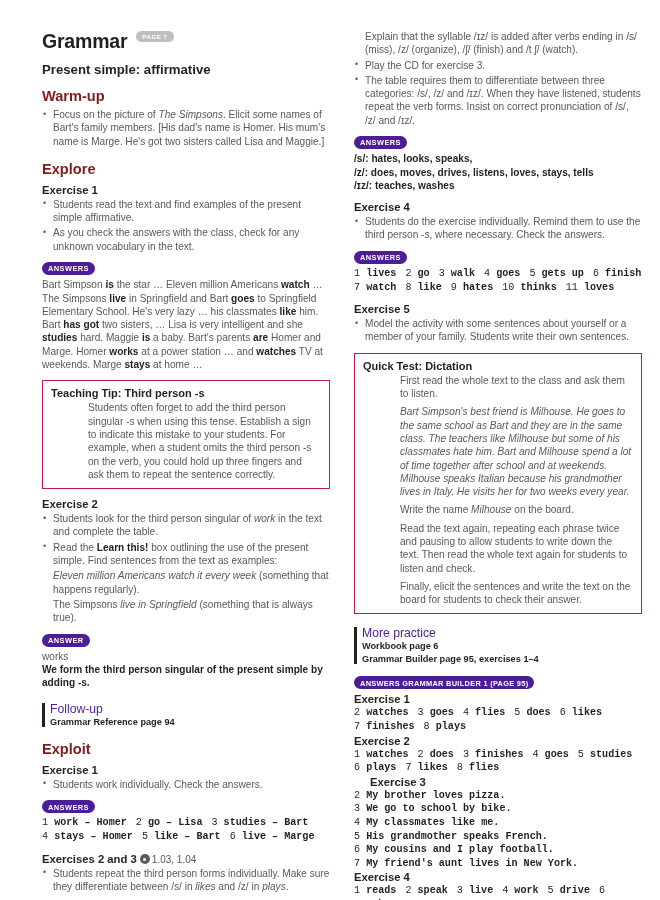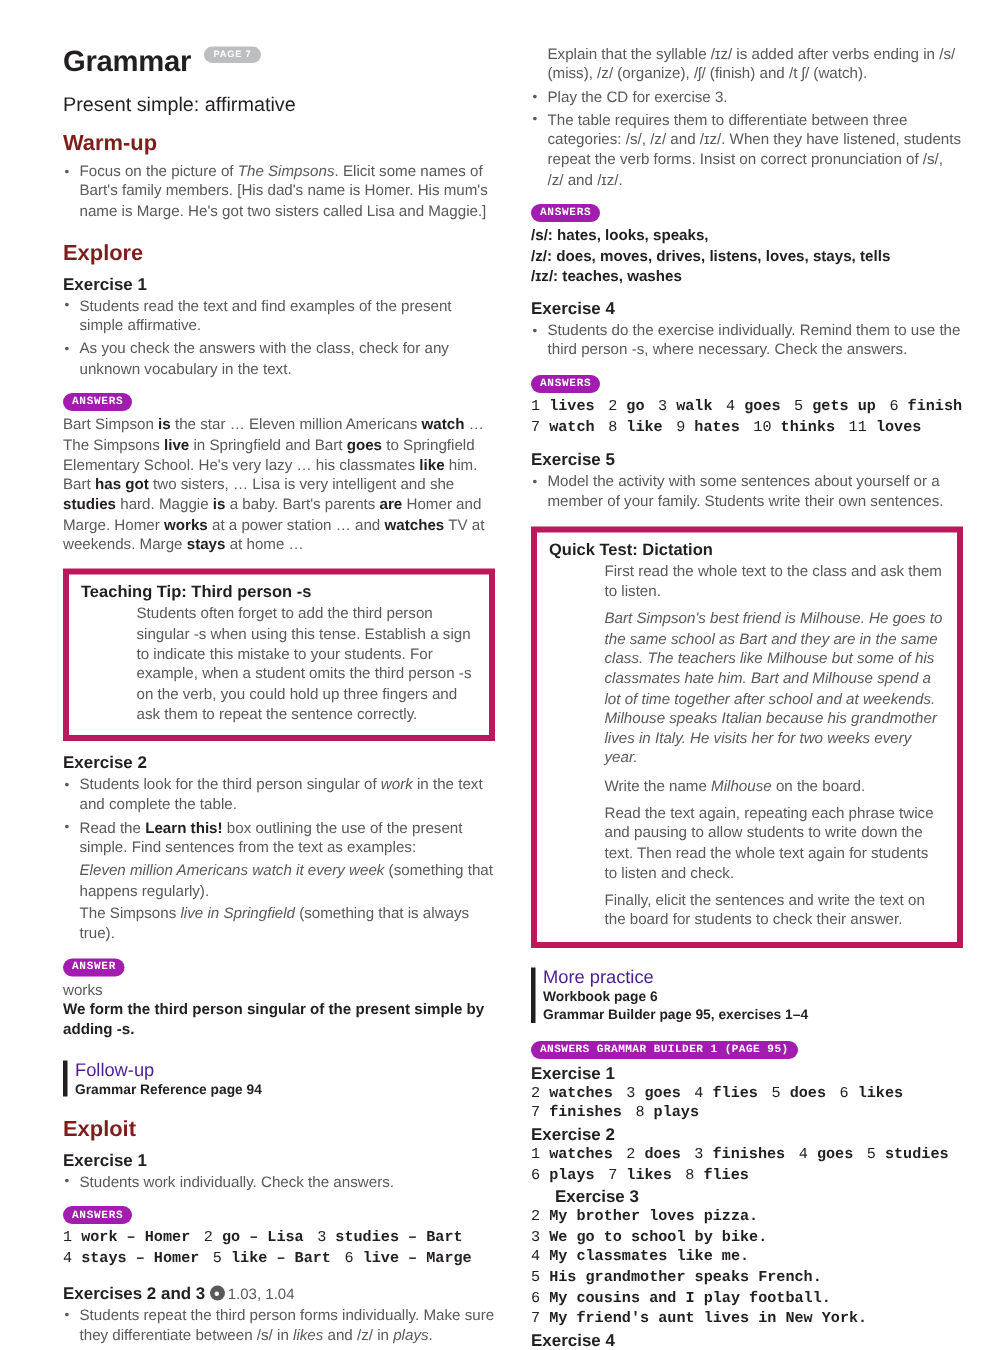--- a/index.html
+++ b/index.html
@@ -50,21 +50,21 @@
     font-size: 6.2px;
     font-weight: bold;
     letter-spacing: 0.5px;
     padding: 2.2px 6px 1.8px 6px;
     border-radius: 7px;
     position: relative;
     top: 1px;
   }
   .h-unit {
     font-size: 13.2px;
-    font-weight: normal;
+    font-weight: bold;
     color: #231f20;
     margin: 0 0 11px 0;
   }
   .h-stage {
     font-size: 14.6px;
     font-weight: bold;
     color: #7f1d1d;
     margin: 13px 0 4px 0;
   }
   .h-stage.first { margin-top: 0; }
@@ -104,29 +104,28 @@
     color: #58595b;
   }
   li.nobullet { padding-left: 11px; }
   li.nobullet:before { content: ""; }
   i, .it { font-style: italic; }
   b, .bd { font-weight: bold; color: #231f20; }
 
   
   .badge {
     display: inline-block;
-    background: #a21caf;
+    background: #4c1d95;
     color: #ffffff;
     font-size: 7.4px;
     font-weight: bold;
     letter-spacing: 0.45px;
     padding: 2.3px 6px 1.9px 6px;
     border-radius: 7px;
     margin: 7px 0 3px 0;
-    font-family: Liberation Mono, monospace;
   }
   .badge.wide { letter-spacing: 0.3px; }
   .ans {
     font-size: 10.1px;
     line-height: 13.3px;
     font-weight: bold;
     color: #231f20;
   }
   .ans .norm { font-weight: normal; color: #58595b; }
   .ans-row {
@@ -134,21 +133,21 @@
     line-height: 13.6px;
     color: #231f20;
     font-family: Liberation Mono, monospace;
   }
   .ans-row .num { font-weight: normal; }
   .ans-row .wd { font-weight: bold; }
   .gap { display: inline-block; width: 9px; }
 
   
   .tipbox {
-    border: 4px solid #be185d;
+    border: 1px solid #be185d;
     padding: 6px 8px 7px 8px;
     margin: 9px 0 4px 0;
   }
   .tipbox .t-title {
     font-size: 11px;
     font-weight: bold;
     color: #231f20;
     margin-bottom: 2px;
   }
   .tipbox p { margin-bottom: 0; }

